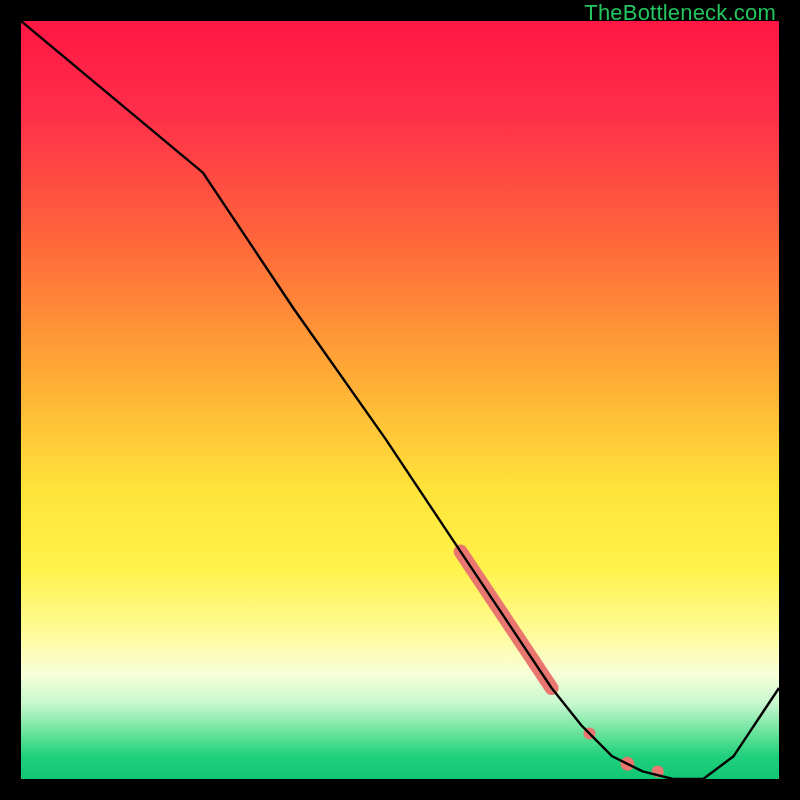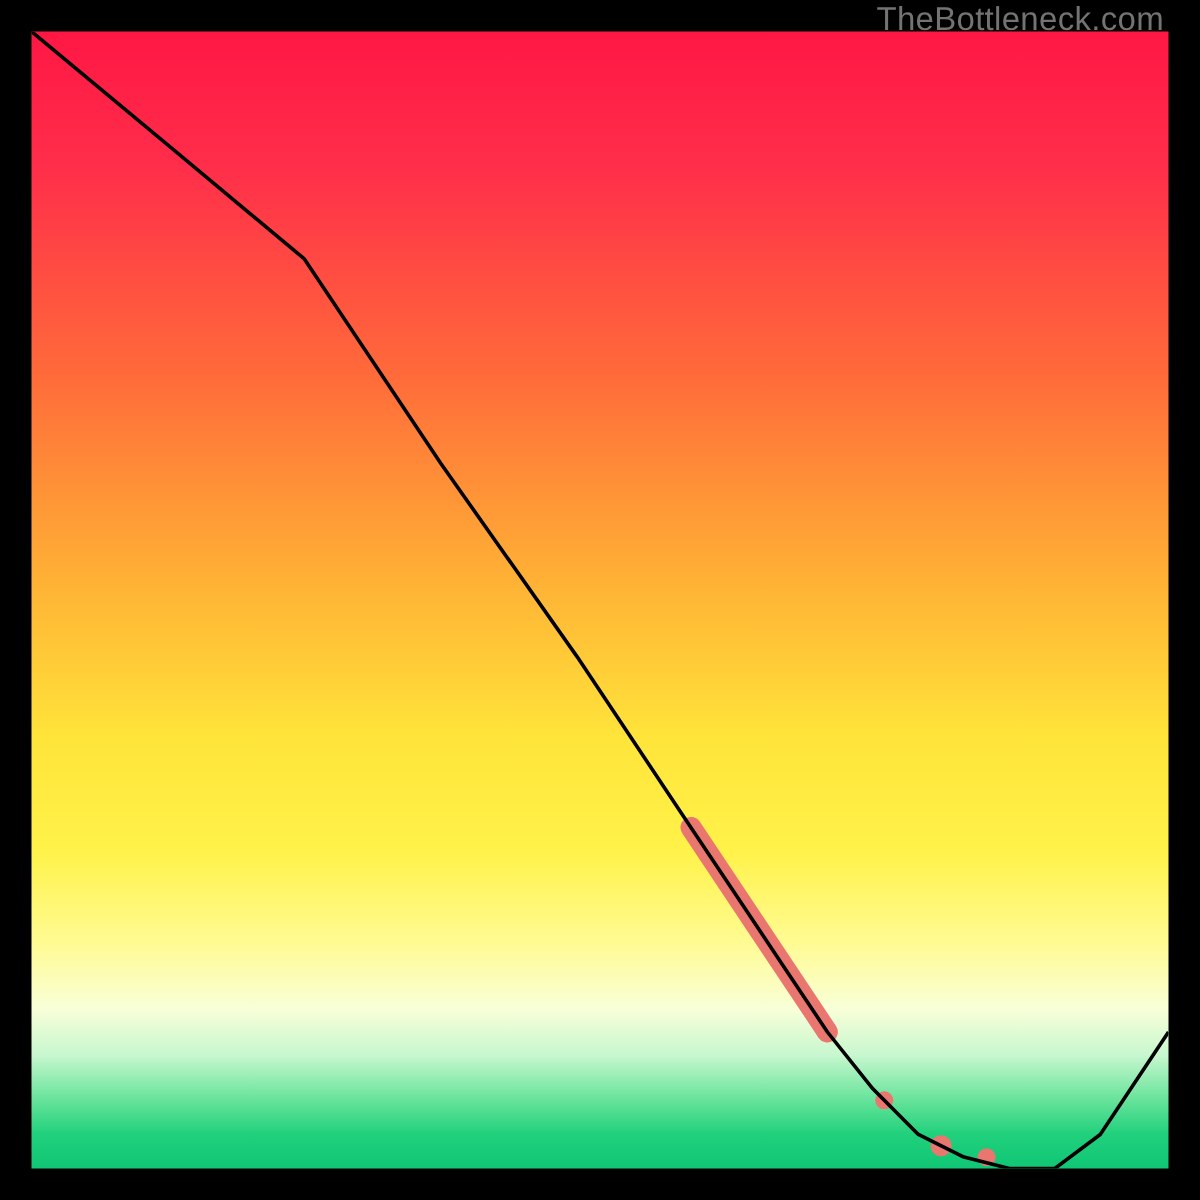--- a/index.html
+++ b/index.html
@@ -44,21 +44,21 @@
   svg.curve {
     position: absolute;
     inset: 0;
   }
   .watermark {
     position: absolute;
     top: 0px;
     right: 24px;
     font-size: 22px;
     font-weight: 400;
-    color: #737373;
+    color: #22c55e;
     letter-spacing: 0.2px;
     user-select: none;
   }
 </style>
 </head>
 <body>
 
 <div class="stage">
   <div class="watermark">TheBottleneck.com</div>
 

